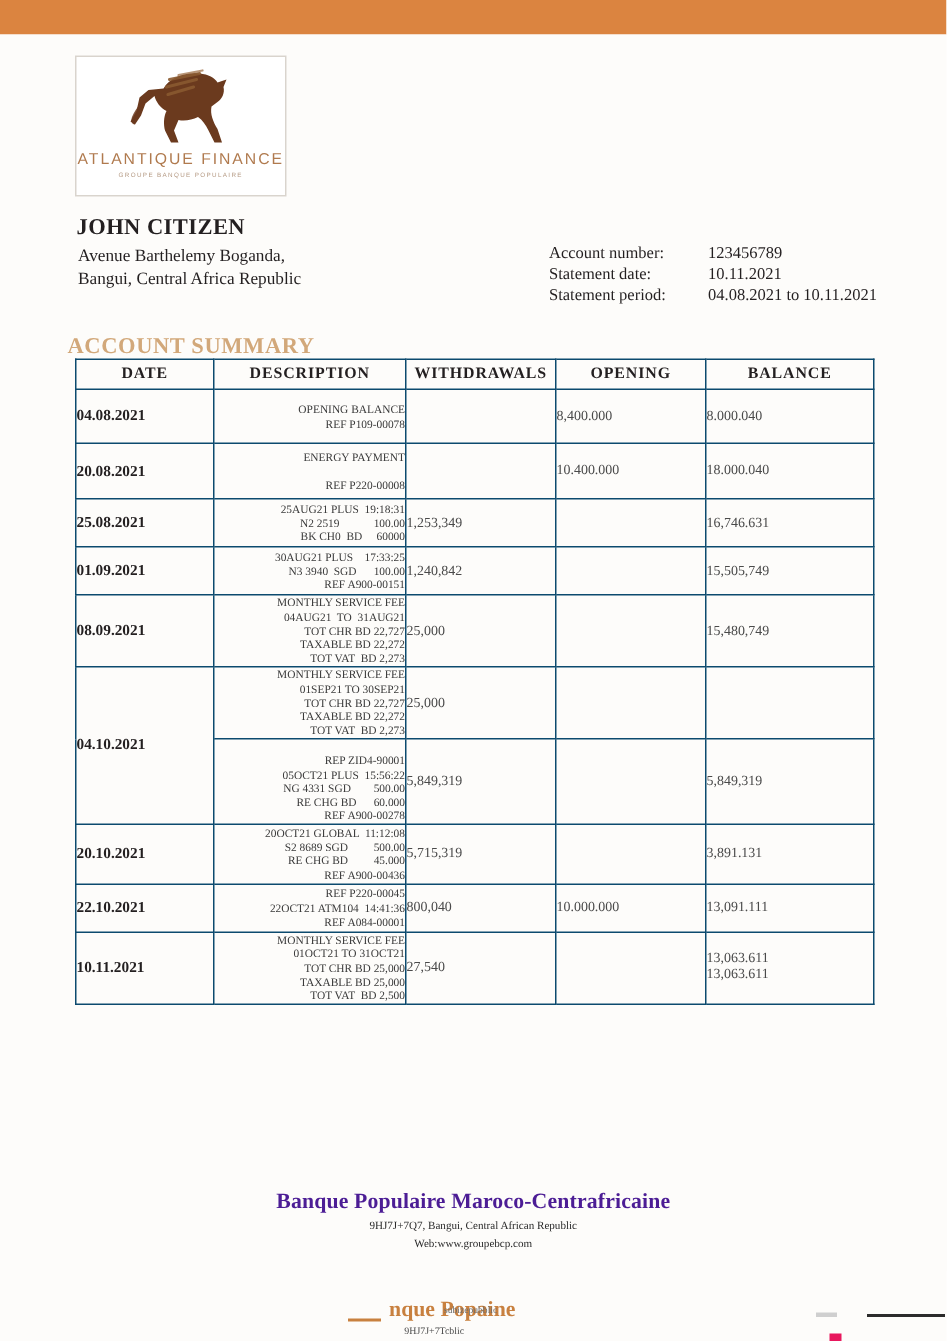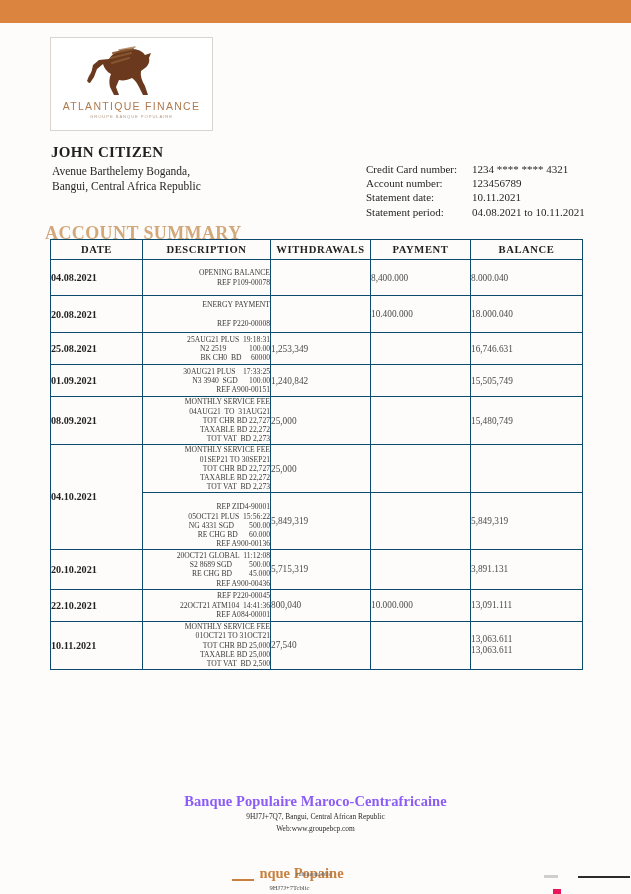--- a/index.html
+++ b/index.html
@@ -28,21 +28,21 @@
     width: 631px;
     height: 871px;
     background: #fdfcfa;
   }
 
   
   .logo-box {
     position: absolute;
     left: 50px;
     top: 14px;
-    width: 163px;
+    width: 141px;
     height: 94px;
     border: 1px solid #d9d4cd;
     background: #ffffff;
     box-sizing: border-box;
   }
   .logo-horse {
     position: absolute;
     left: 28px;
     top: 5px;
     width: 94px;
@@ -99,21 +99,21 @@
     display: flex;
   }
   .meta-label { width: 106px; }
   .meta-value { white-space: nowrap; }
 
   
   .acct-summary {
     position: absolute;
     left: 45px;
     top: 200px;
-    font-size: 18px;
+    font-size: 15px;
     font-weight: bold;
     letter-spacing: 0.4px;
     color: #d2a87a;
   }
 
   
   .tbl-wrap {
     position: absolute;
     left: 50px;
     top: 216px;
@@ -167,21 +167,21 @@
   
   .footer {
     position: absolute;
     left: 0; right: 0;
     top: 770px;
     text-align: center;
   }
   .f-bank {
     font-size: 14.5px;
     font-weight: bold;
-    color: #8b5cf6;
+    color: #4c1d95;
     letter-spacing: 0.1px;
   }
   .f-line {
     font-size: 7.4px;
     line-height: 9.6px;
     color: #2a2a2a;
     margin-top: 2px;
   }
 
   
@@ -278,24 +278,20 @@
   </div>
 
   <div class="cust-name">JOHN CITIZEN</div>
   <div class="cust-addr">
     <div>Avenue Barthelemy Boganda,</div>
     <div>Bangui, Central Africa Republic</div>
   </div>
 
   <div class="meta" id="meta-block">
       <div class="meta-row">
-        <div class="meta-label">Credit Card number:</div>
-        <div class="meta-value">1234 **** **** 4321</div>
-      </div>
-      <div class="meta-row">
         <div class="meta-label">Account number:</div>
         <div class="meta-value">123456789</div>
       </div>
       <div class="meta-row">
         <div class="meta-label">Statement date:</div>
         <div class="meta-value">10.11.2021</div>
       </div>
       <div class="meta-row">
         <div class="meta-label">Statement period:</div>
         <div class="meta-value">04.08.2021 to 10.11.2021</div>
@@ -311,21 +307,21 @@
           <col class="c-desc">
           <col class="c-wdr">
           <col class="c-dep">
           <col class="c-bal">
       </colgroup>
       <thead>
         <tr id="hdr-row">
             <th>DATE</th>
             <th>DESCRIPTION</th>
             <th>WITHDRAWALS</th>
-            <th>PAYMENT</th>
+            <th>OPENING</th>
             <th>BALANCE</th>
           </tr>
       </thead>
       <tbody id="body-rows">
           <tr style="height: 36px;">
             <td class="date-cell">04.08.2021</td>
             <td class="desc-cell">
               <span class="dl">OPENING BALANCE</span>
               <span class="dl">REF P109-00078</span>
             </td>
@@ -392,21 +388,21 @@
             <td class="num-cell"></td>
             <td class="num-cell"></td>
           </tr>
           <tr style="height: 56px; padding-left: 20px;">
             <td class="desc-cell">
               <span class="dl">&nbsp;</span>
               <span class="dl">REP ZID4-90001</span>
               <span class="dl">05OCT21 PLUS  15:56:22</span>
               <span class="dl">NG 4331 SGD        500.00</span>
               <span class="dl">RE CHG BD      60.000</span>
-              <span class="dl">REF A900-00136</span>
+              <span class="dl">REF A900-00278</span>
             </td>
             <td class="num-cell">5,849,319</td>
             <td class="num-cell"></td>
             <td class="num-cell">5,849,319</td>
           </tr>
           <tr style="height: 40px;">
             <td class="date-cell">20.10.2021</td>
             <td class="desc-cell">
               <span class="dl">20OCT21 GLOBAL  11:12:08</span>
               <span class="dl">S2 8689 SGD         500.00</span>

